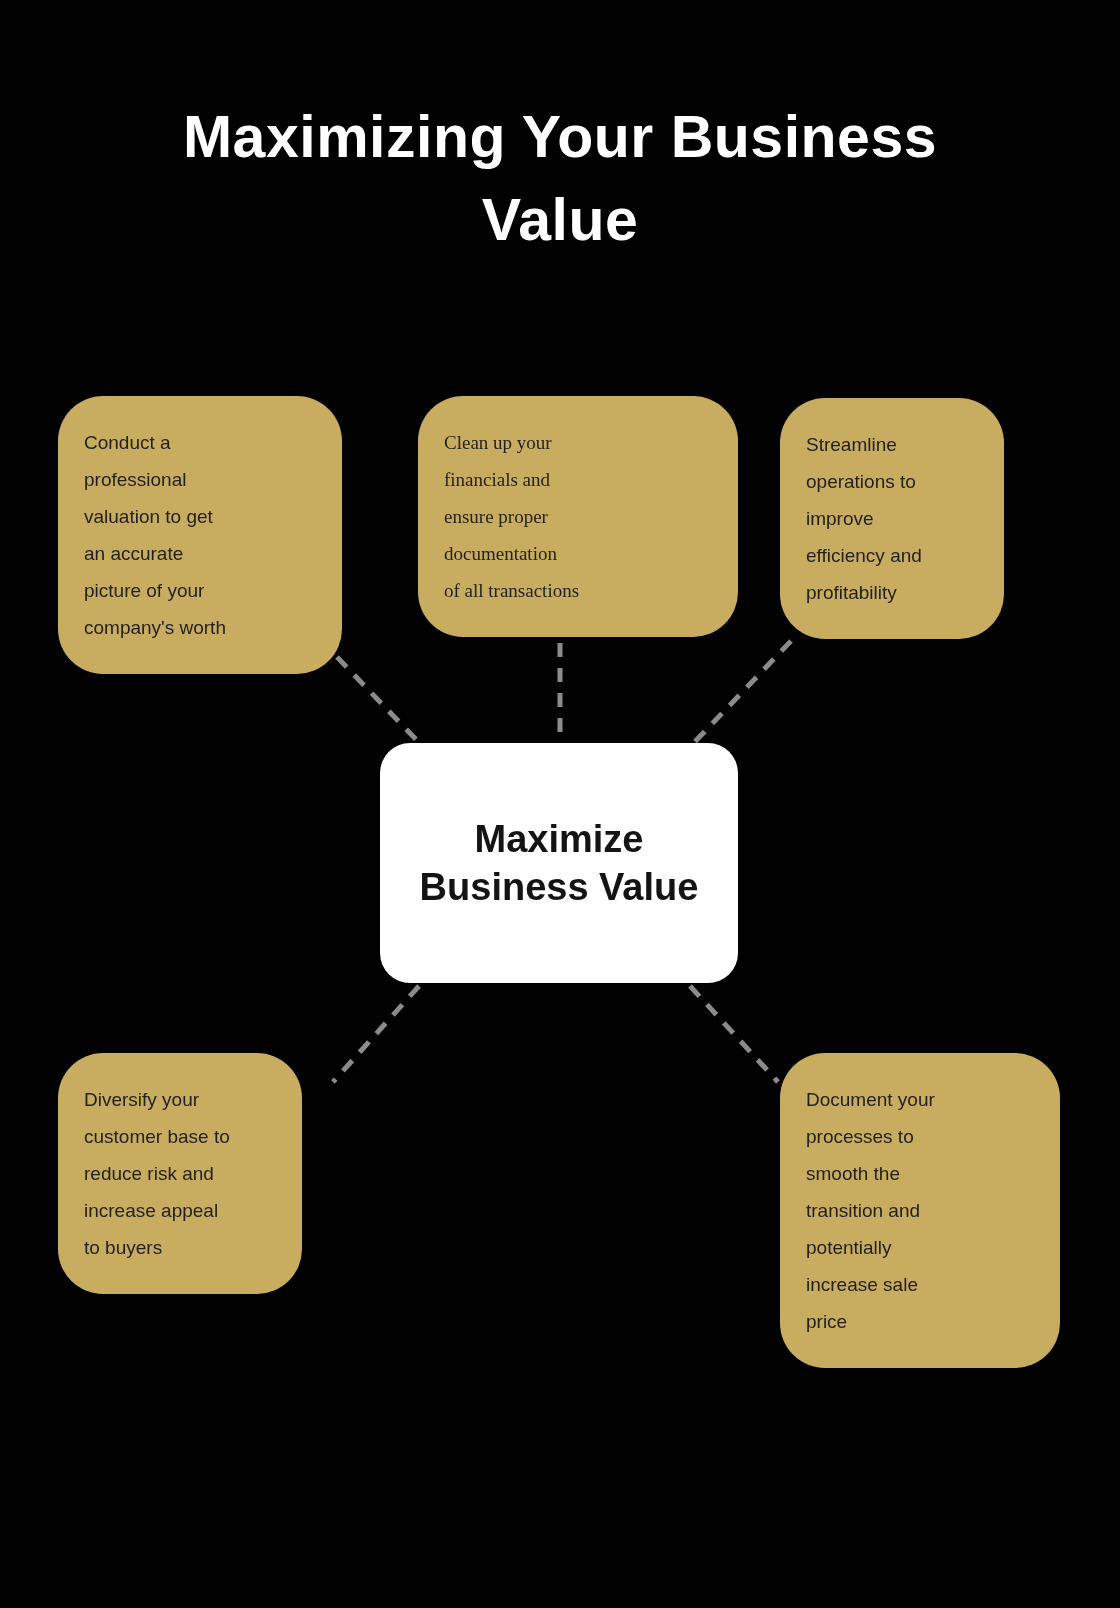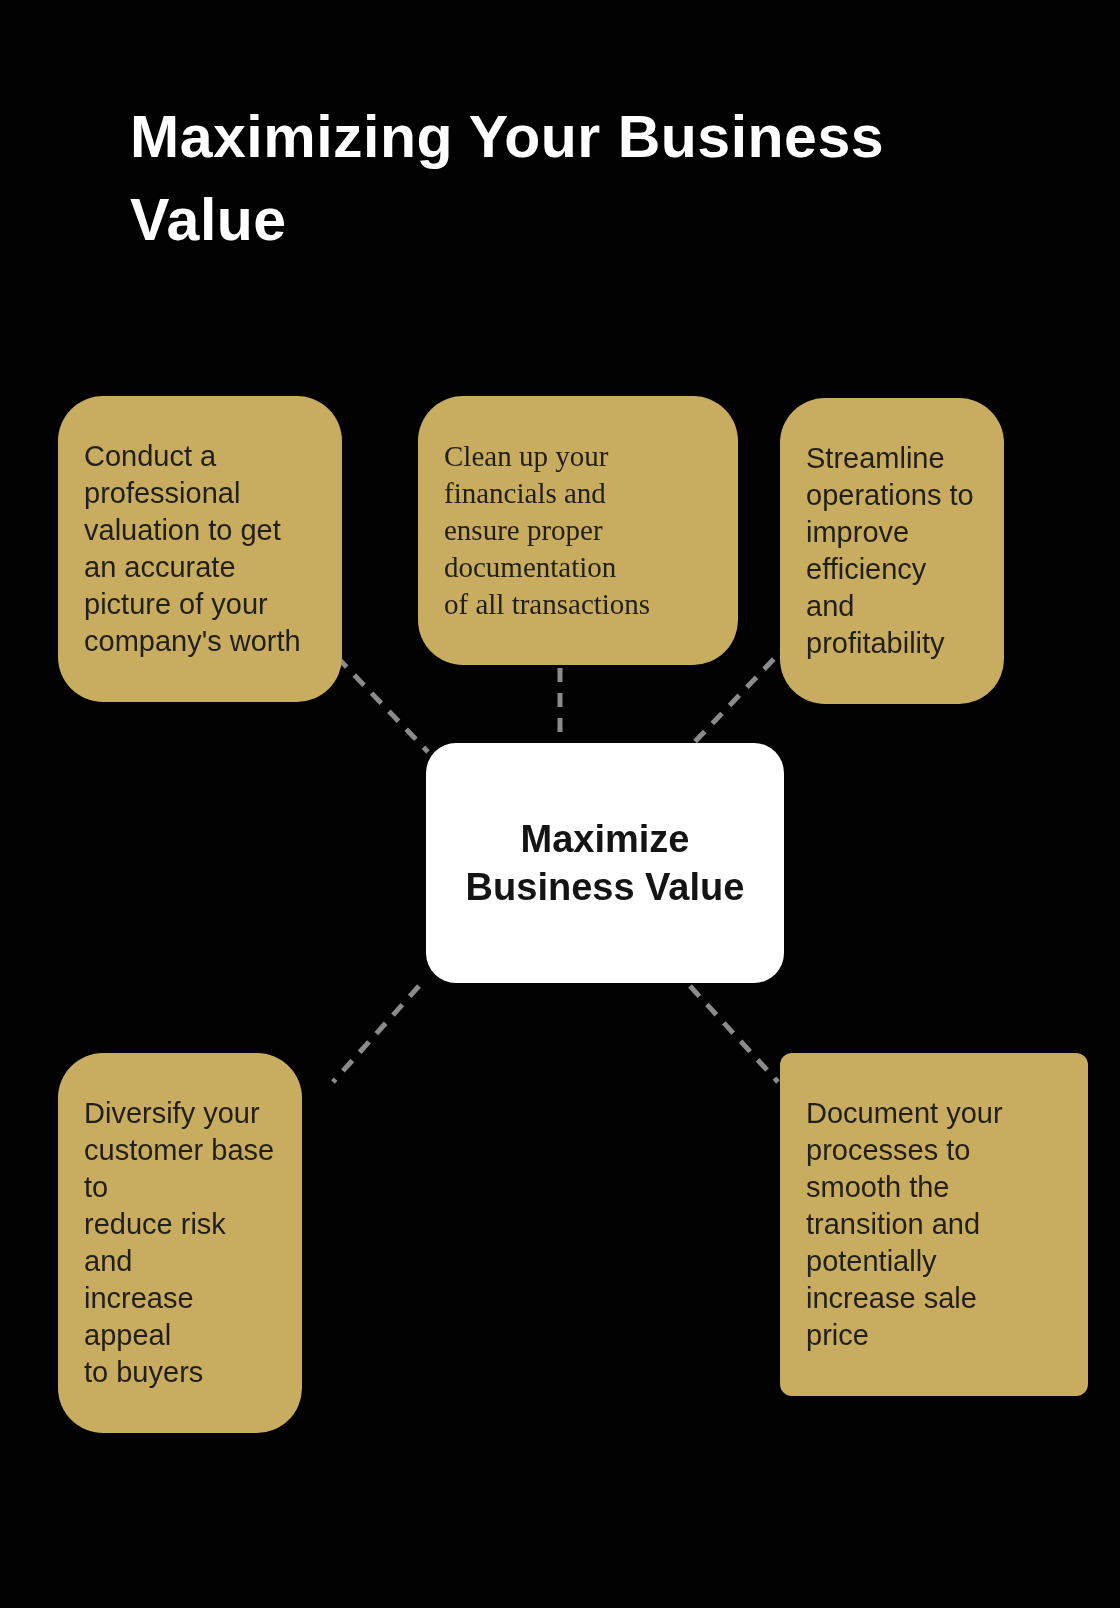--- a/index.html
+++ b/index.html
@@ -19,55 +19,55 @@
     width:1120px;
     height:1608px;
     background:var(--background);
     overflow:hidden;
   }
   .page-title{
     position:absolute;
     top:96px;
     left:130px;
     width:860px;
+    text-align:center;
     color:var(--title-text);
     font-size:59px;
     font-weight:bold;
     line-height:1.4;
     white-space:pre-line;
     letter-spacing:0.5px;
   }
   .branch{
     position:absolute;
     background:var(--branch-fill);
     border-radius:45px;
-    padding:42px 26px;
+    padding:28px 26px;
     color:var(--branch-text);
-    font-size:29px;
+    font-size:19px;
     line-height:37px;
     white-space:pre-line;
   }
   .branch.b1{left:58px;  top:396px;  width:284px;}
   .branch.b2{left:418px; top:396px;  width:320px;font-family:Liberation Serif, serif;}
   .branch.b3{left:780px; top:398px;  width:224px;}
   .branch.b4{left:58px;  top:1053px; width:244px;}
-  .branch.b5{left:780px; top:1053px; width:308px;border-radius:12px;}
+  .branch.b5{left:780px; top:1053px; width:280px;}
   .center-node{
     position:absolute;
     left:380px;
     top:743px;
     width:358px;
     height:240px;
     background:var(--center-fill);
     border-radius:30px;
     display:flex;
     align-items:center;
     justify-content:center;
     text-align:center;
-    margin-left:46px;
   }
   .center-node .label{
     color:var(--center-text);
     font-size:38px;
     font-weight:bold;
     line-height:48px;
     white-space:pre-line;
   }
   svg.connectors{
     position:absolute;

